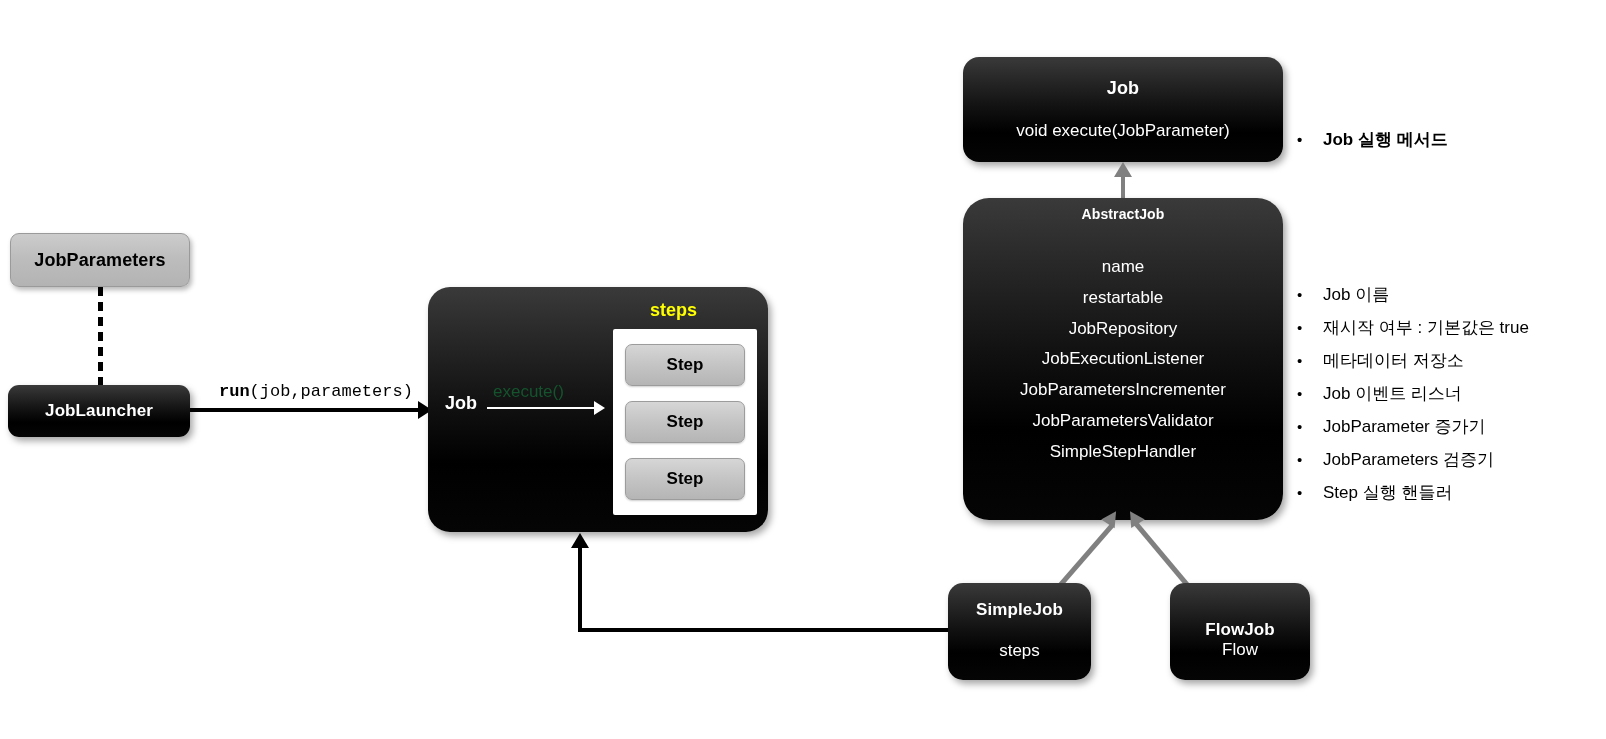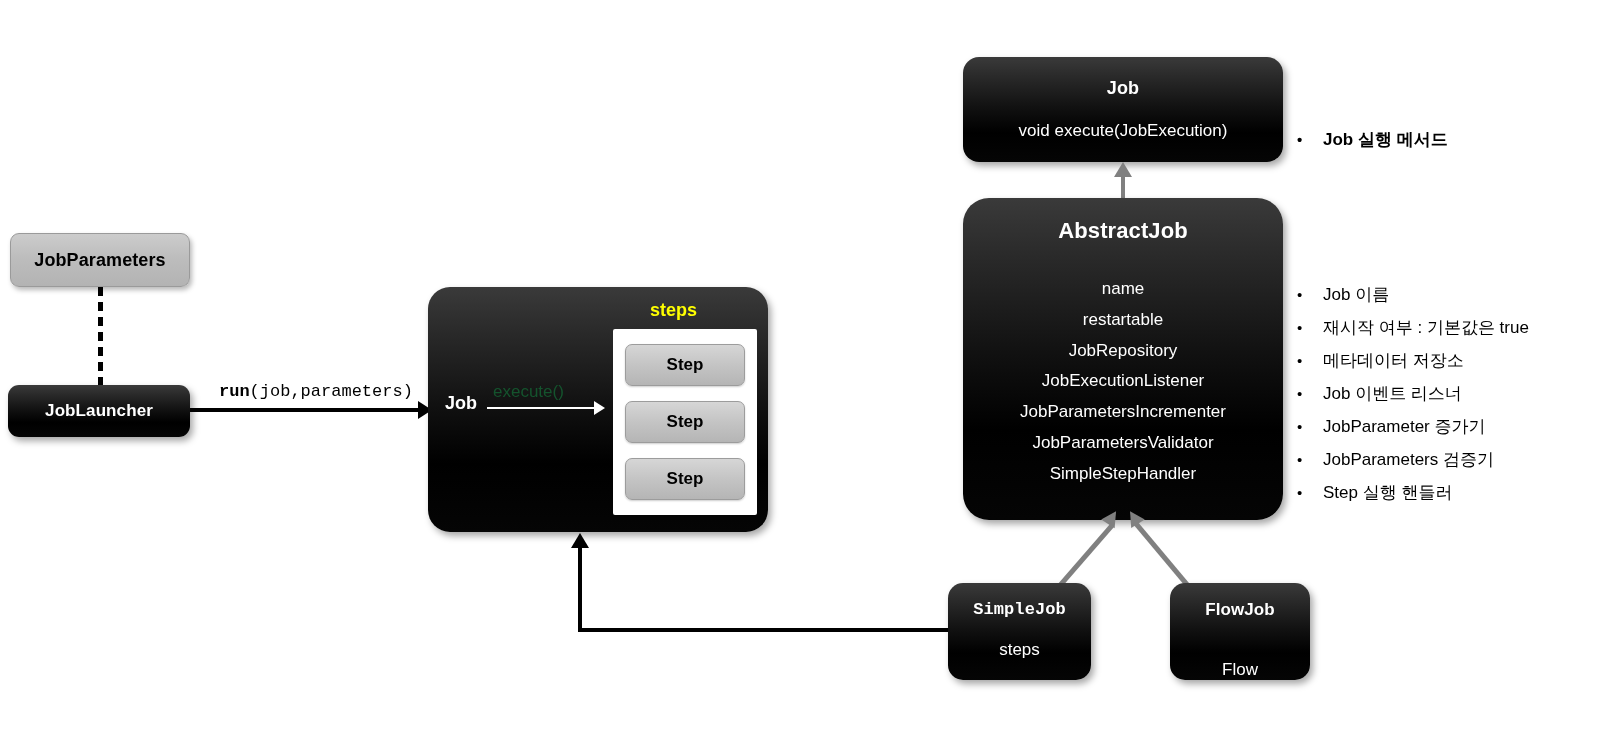--- a/index.html
+++ b/index.html
@@ -184,21 +184,21 @@
   }
   #job-interface .node-title { font-size: 18px; margin-top: 21px; }
   #job-interface .node-sub { font-size: 17px; margin-top: 22px; }
 
   
   #abstract-job {
     left: 963px; top: 198px; width: 320px; height: 322px;
     border-radius: 26px;
     justify-content: flex-start;
   }
-  #abstract-job .node-title { font-size: 22px; margin-top: 20px; }
+  #abstract-job .node-title { font-size: 14px; margin-top: 8px; }
   #abstract-job .fields {
     margin-top: 32px;
     display: flex; flex-direction: column; align-items: center;
     gap: 5px;
   }
   #abstract-job .fields span { font-size: 17px; line-height: 1.52; }
 
   
   .gray-line {
     position: absolute;
@@ -245,27 +245,27 @@
     border-right: 8px solid transparent;
     transform: rotate(-32deg);
   }
 
   
   #simple-job {
     left: 948px; top: 583px; width: 143px; height: 97px;
     border-radius: 15px;
     justify-content: flex-start;
   }
-  #simple-job .node-title { font-size: 17px; margin-top: 17px; font-family: Liberation Mono, monospace; }
+  #simple-job .node-title { font-size: 17px; margin-top: 17px; }
   #simple-job .node-sub { font-size: 17px; margin-top: 21px; }
 
   #flow-job {
     left: 1170px; top: 583px; width: 140px; height: 97px;
     border-radius: 15px;
-    justify-content: space-between;
+    justify-content: center;
   }
   #flow-job .node-title { font-size: 17px; margin-top: 17px; }
   #flow-job .node-sub { font-size: 17px; }
 
   
   .annot-group { position: absolute; }
   .annot-row {
     display: flex;
     align-items: baseline;
     color: #000;
@@ -314,21 +314,21 @@
     <div class="step-chip">Step</div>
     <div class="step-chip">Step</div>
   </div>
 
   <div id="feedback-h"></div>
   <div id="feedback-v"></div>
   <div id="feedback-head"></div>
 
   <div class="node dark" id="job-interface">
     <span class="node-title">Job</span>
-    <span class="node-sub">void execute(JobExecution)</span>
+    <span class="node-sub">void execute(JobParameter)</span>
   </div>
 
   <div class="gray-line" id="inherit-v-line"></div>
   <div id="inherit-v-head"></div>
 
   <div class="node dark" id="abstract-job">
     <span class="node-title">AbstractJob</span>
     <div class="fields">
       <span>name</span>
       <span>restartable</span>

